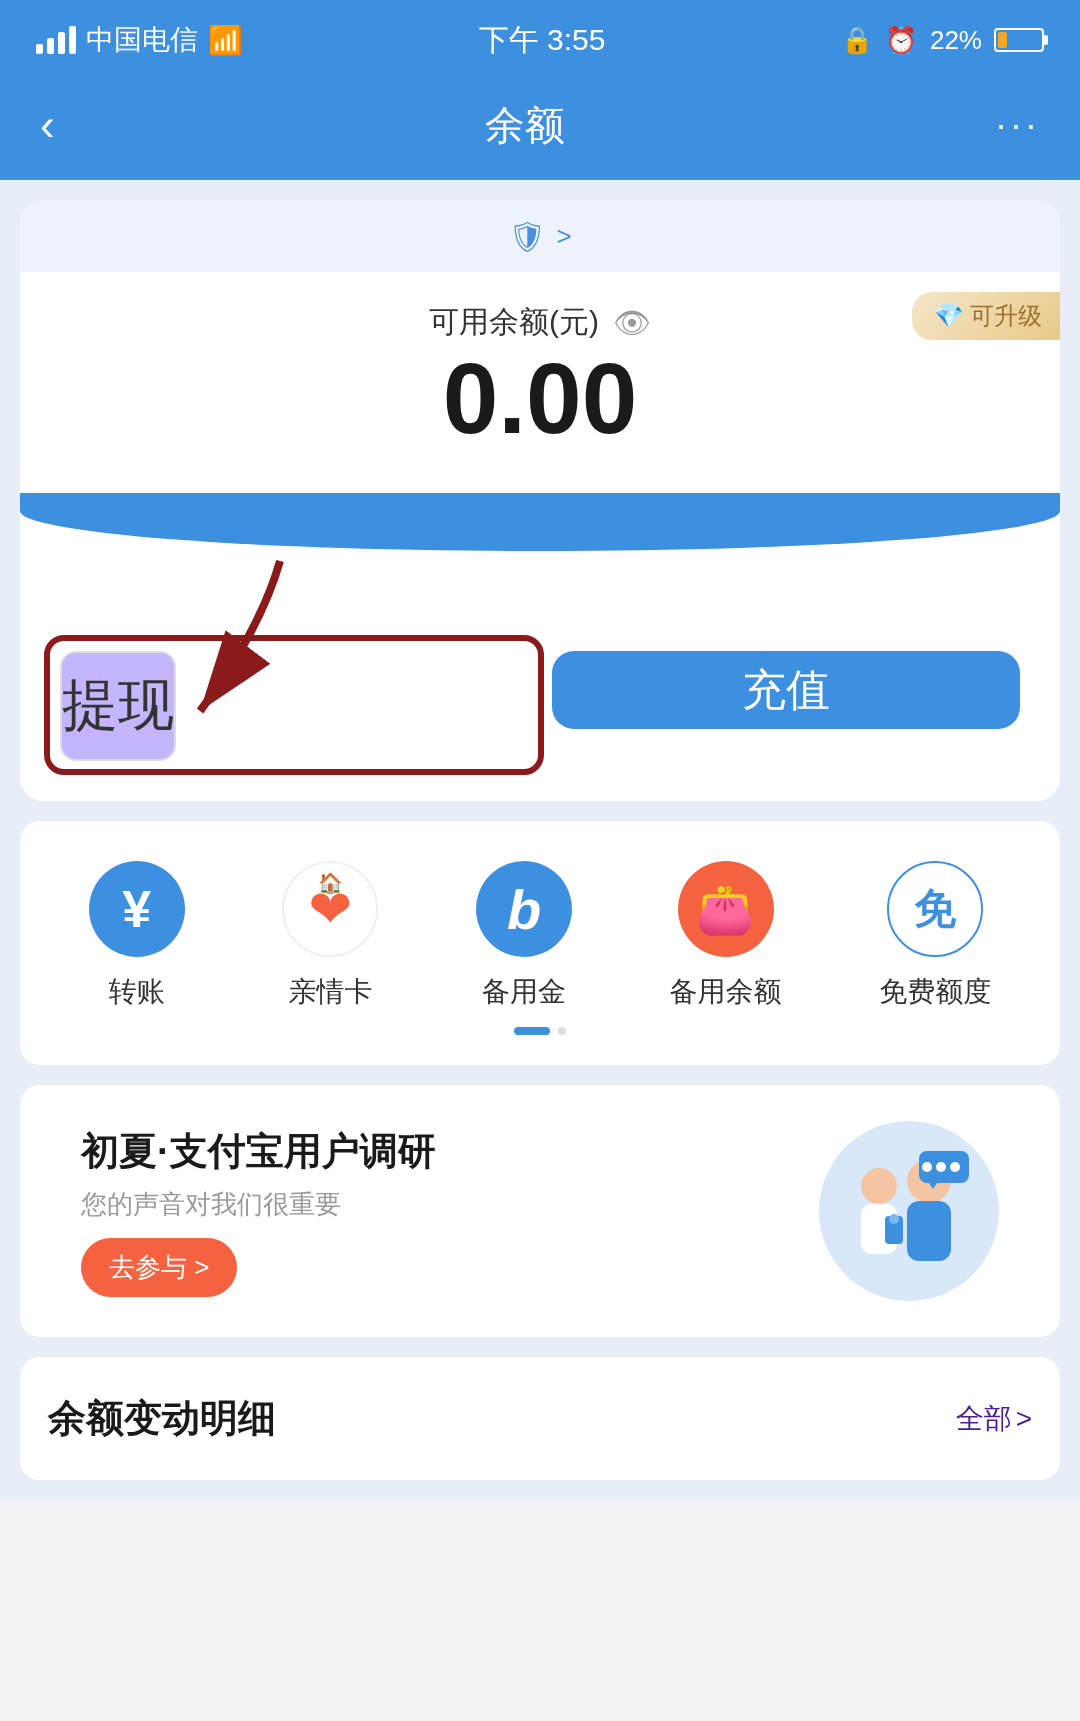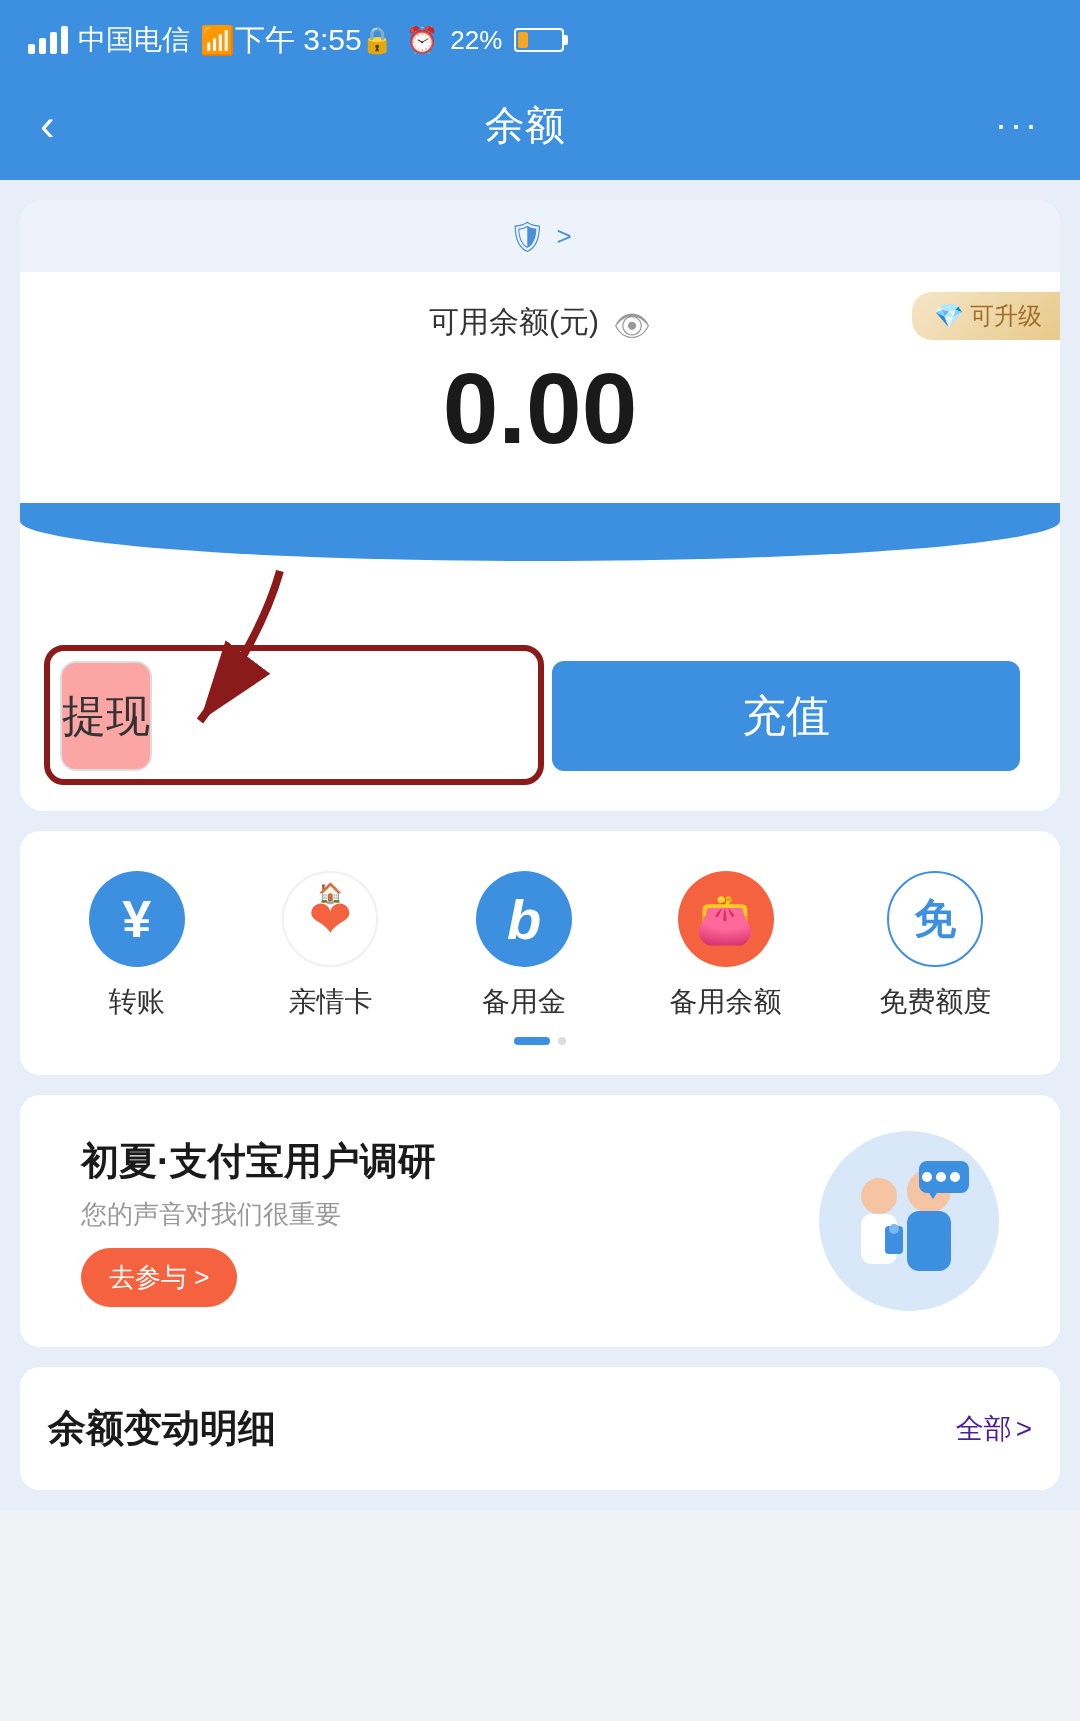--- a/index.html
+++ b/index.html
@@ -11,22 +11,22 @@
       background: #f0f2f5;
       overflow-x: hidden;
     }
 
     
     .status-bar {
       background: #3d8fe0;
       height: 80px;
       display: flex;
       align-items: center;
-      justify-content: flex-start;
-      padding: 0 28px;
+      justify-content: space-between;
+      padding: 0 36px;
       color: white;
       font-size: 28px;
       font-weight: 500;
     }
     .status-left { display: flex; align-items: center; gap: 10px; }
     .status-center { font-size: 30px; font-weight: 500; }
     .status-right { display: flex; align-items: center; gap: 12px; font-size: 26px; }
     .signal-bars { display: flex; align-items: flex-end; gap: 4px; }
     .bar { background: white; width: 7px; border-radius: 2px; }
     .bar1 { height: 10px; }
@@ -111,24 +111,23 @@
     .security-text { font-size: 28px; }
     .security-arrow { font-size: 26px; }
 
     .balance-section {
       background: white;
       padding: 30px 40px 40px;
       position: relative;
     }
     .balance-label-row {
       display: flex;
-      align-items: flex-end;
+      align-items: center;
       gap: 14px;
       justify-content: center;
-      margin-bottom: 10px;
     }
     .balance-label {
       font-size: 30px;
       color: #333;
     }
     .eye-icon {
       font-size: 30px;
       color: #999;
       cursor: pointer;
     }
@@ -162,33 +161,33 @@
     .buttons-row {
       display: flex;
       gap: 24px;
       position: relative;
     }
     .btn-withdraw {
       flex: 1;
       height: 110px;
       border: 2px solid #ddd;
       border-radius: 16px;
-      background: #fca5a5;
-      font-size: 44px;
+      background: #c4b5fd;
+      font-size: 56px;
       color: #333;
       cursor: pointer;
       display: flex;
       align-items: center;
       justify-content: center;
     }
     .btn-recharge {
       flex: 1;
-      height: 110px;
+      height: 78px;
       border: none;
-      border-radius: 12px;
+      border-radius: 22px;
       background: #3d8fe0;
       color: white;
       font-size: 44px;
       cursor: pointer;
       display: flex;
       align-items: center;
       justify-content: center;
     }
 
     

